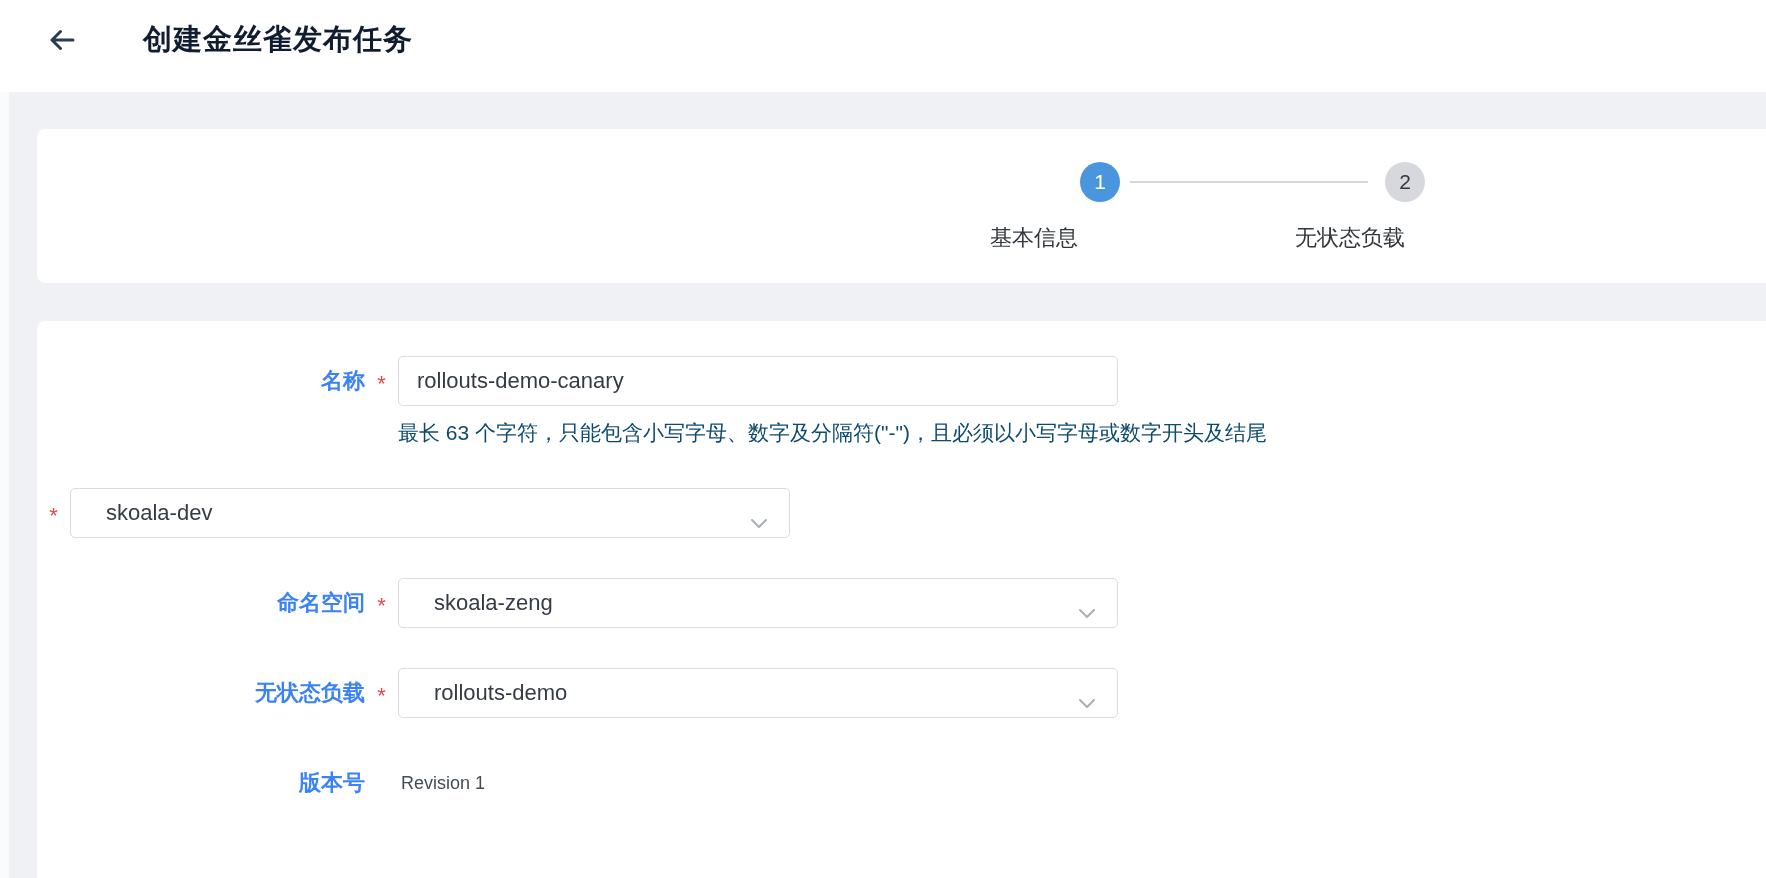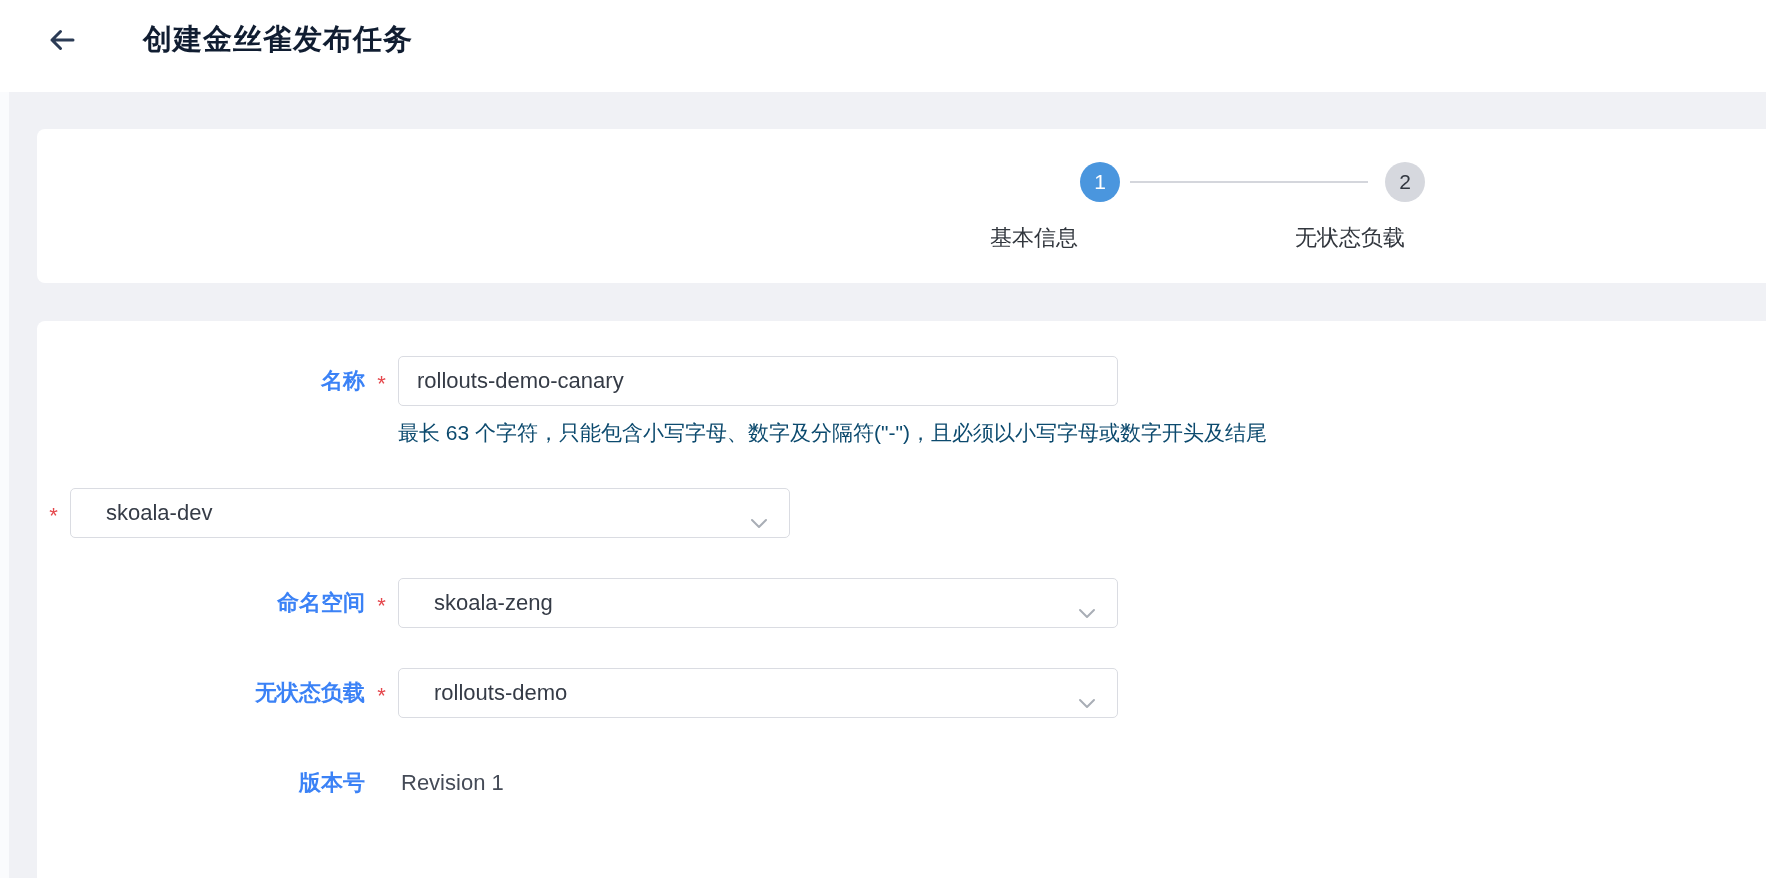--- a/index.html
+++ b/index.html
@@ -100,21 +100,21 @@
     line-height: 47px; cursor: pointer;
     white-space: nowrap; overflow: hidden;
   }
   .select-chevron { position: absolute; right: 19px; top: 14px; }
   .helper-text {
     margin-top: 14px;
     font-size: 21px; line-height: 26px; color: #0c4a6e;
     white-space: nowrap;
   }
   .plain-value {
-    font-size: 22px; color: #454b57; line-height: 50px; padding-left: 3px;
+    font-size: 18px; color: #454b57; line-height: 50px; padding-left: 3px;
   }
 </style>
 </head>
 <body>
 
 <div class="app-header">
   <div class="header-row">
     <button class="back-btn">
       <span style="display:flex;">
         <svg width="30" height="30" viewBox="0 0 30 30" fill="none">

